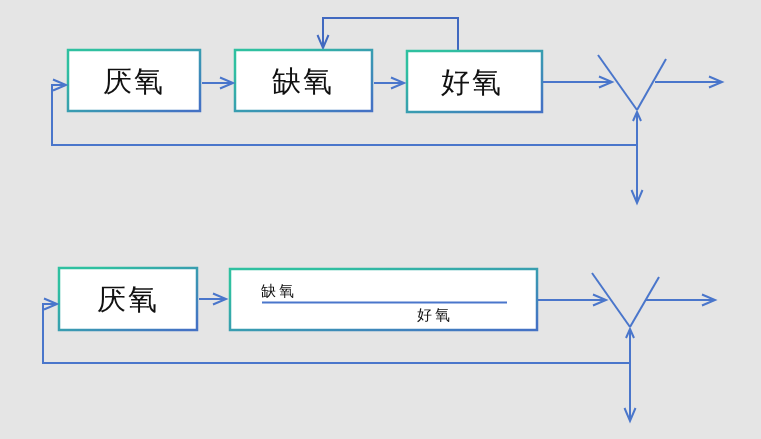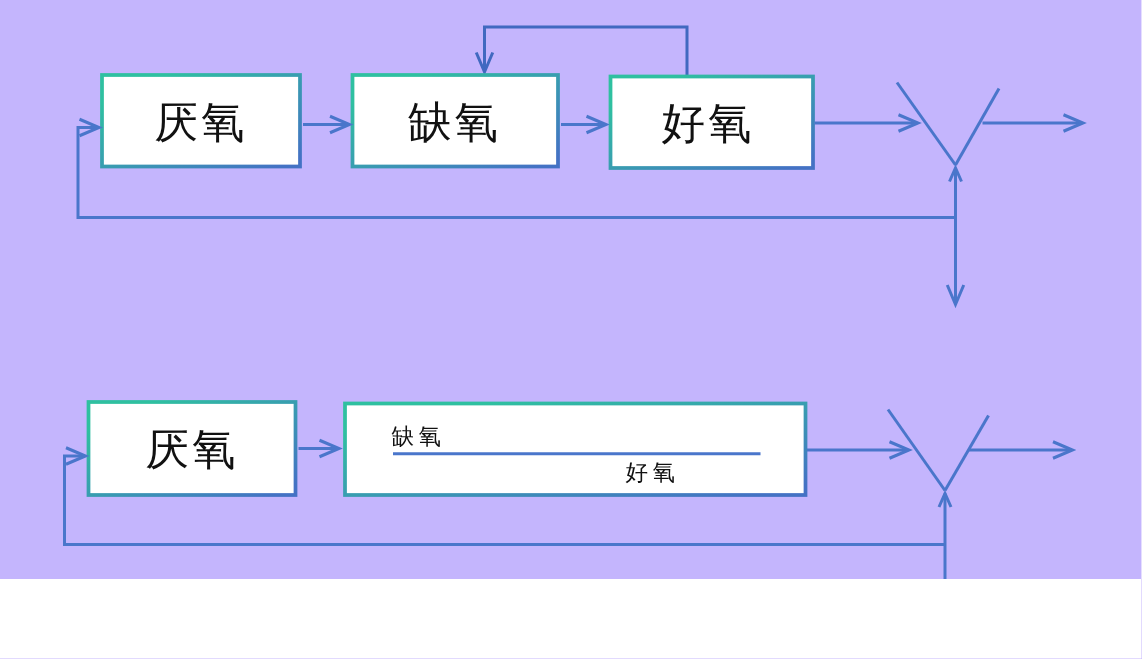--- a/index.html
+++ b/index.html
@@ -1,20 +1,20 @@
 <!DOCTYPE html>
 <html><head>
 <meta charset="utf-8">
 <style>
   html, body { margin: 0; padding: 0; background: #ffffff; }
   .canvas {
     position: relative;
     width: 761px;
-    height: 386px;
-    background: #c4b5fd;
+    height: 439px;
+    background: #e5e5e5;
     overflow: hidden;
     font-family: "DejaVu Sans", sans-serif;
   }
   svg { display: block; }
   .connector { stroke: #4a76cb; stroke-width: 2; fill: none; }
   .arrowhead { stroke: #4a76cb; stroke-width: 2; fill: none; stroke-linejoin: miter; }
   .loop { stroke: #4169c0; }
   .gbox { fill: #ffffff; stroke: url(#borderGrad); stroke-width: 2.5; }
   .big-label {
     font-size: 29px;

